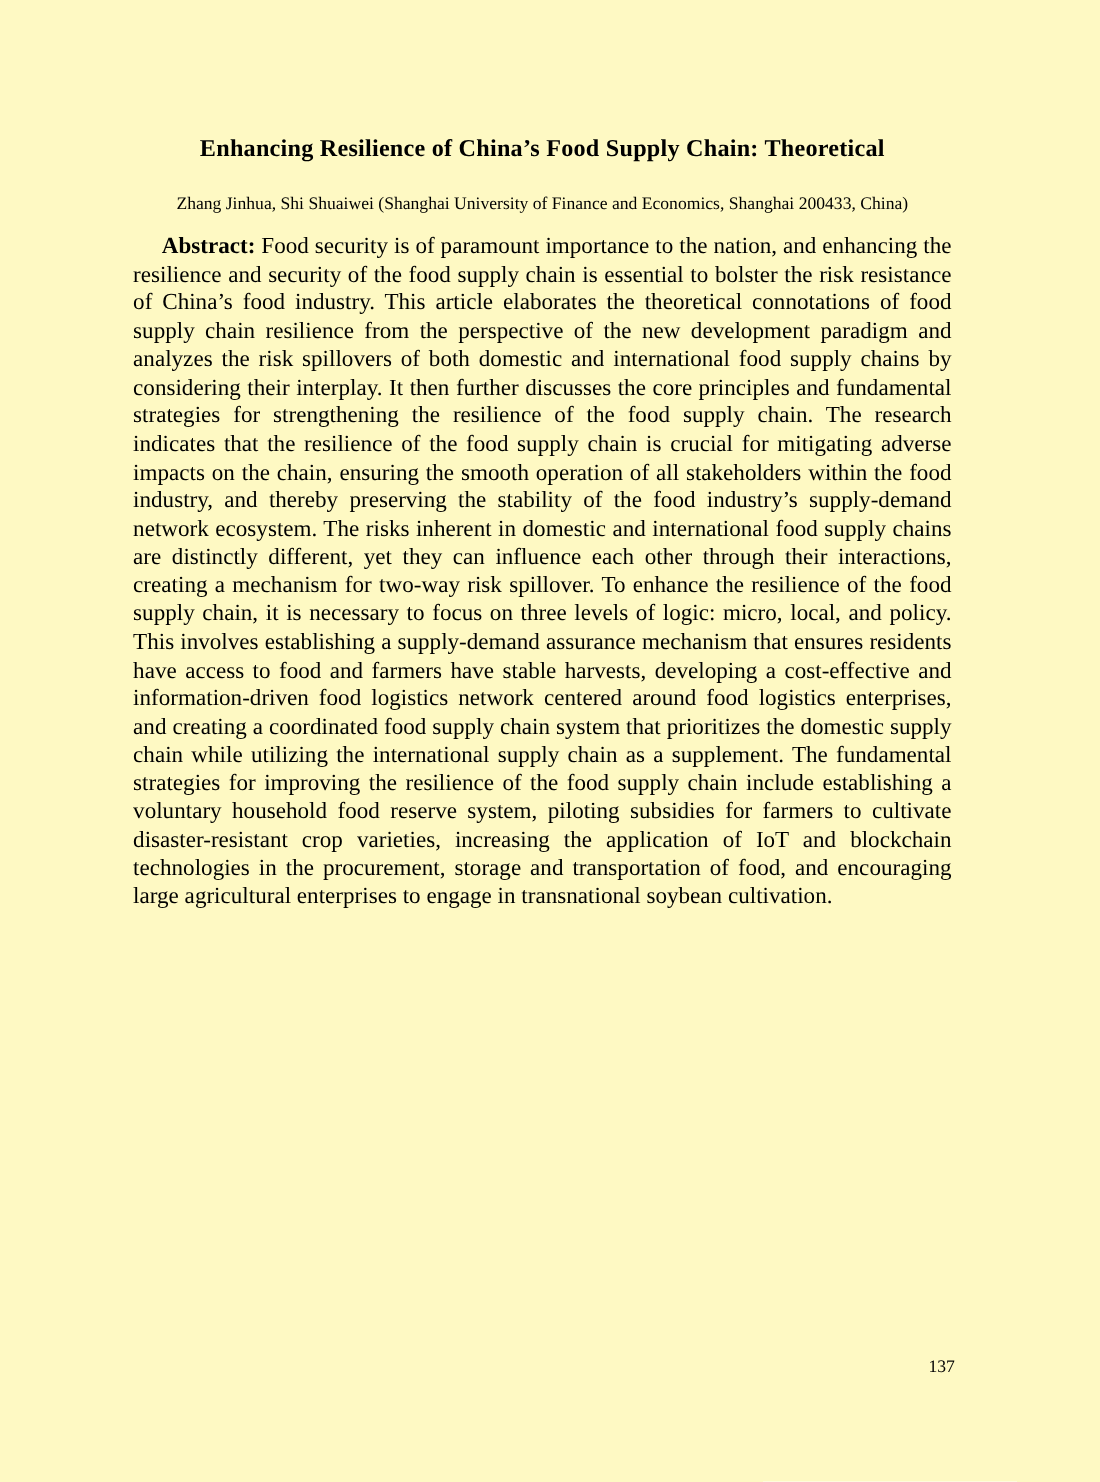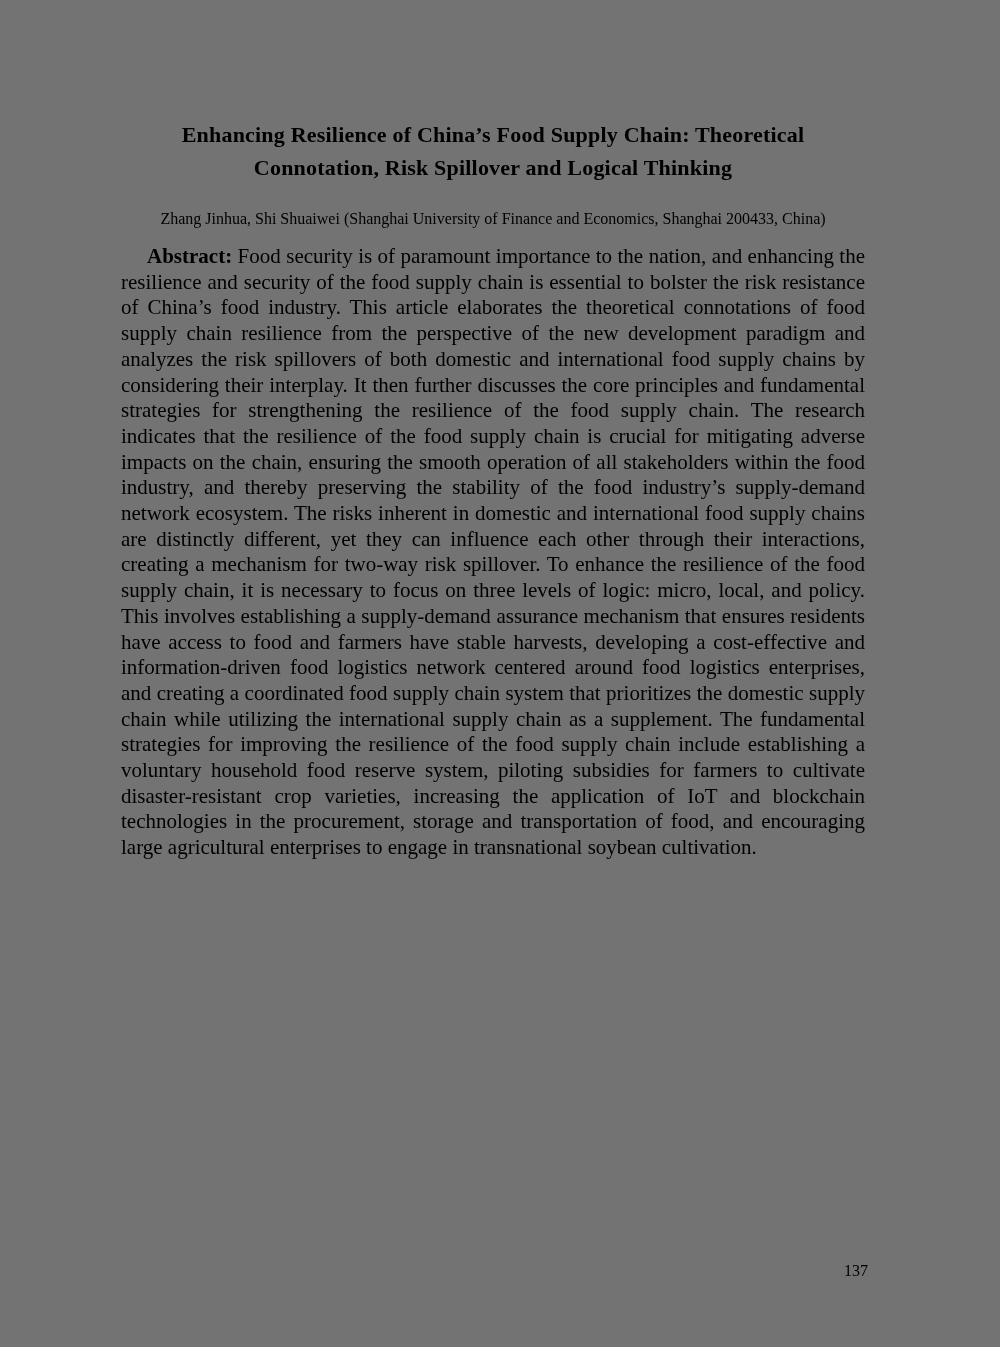--- a/index.html
+++ b/index.html
@@ -5,21 +5,21 @@
   html, body {
     margin: 0;
     padding: 0;
     background: #ffffff;
   }
   .page {
     position: relative;
     width: 1000px;
     height: 1347px;
     margin: 0 auto;
-    background: #737373;
+    background: #fef9c3;
     color: #000000;
     font-family: "Liberation Serif", "DejaVu Serif", serif;
     box-sizing: border-box;
     padding: 0 135px 0 121px;
     overflow: hidden;
   }
   .title {
     margin: 118px 0 0 0;
     font-size: 22px;
     line-height: 33px;
@@ -44,34 +44,33 @@
     text-indent: 26px;
   }
   .abstract {
     margin-top: 14px;
   }
   .body-par b {
     font-weight: bold;
   }
   .page-number {
     position: absolute;
-    top: 1260px;
+    top: 1232px;
     right: 132px;
     font-size: 16px;
     line-height: 22px;
   }
 </style>
 </head>
 <body>
 
 <div class="page">
 
   <h1 class="title">
     <span class="title-line">Enhancing Resilience of China’s Food Supply Chain: Theoretical</span>
-    <span class="title-line">Connotation, Risk Spillover and Logical Thinking</span>
   </h1>
 
   <p class="authors">Zhang Jinhua, Shi Shuaiwei (Shanghai University of Finance and Economics, Shanghai 200433, China)</p>
 
   <p class="body-par abstract"><b>Abstract:</b><span> Food security is of paramount importance to the nation, and enhancing the resilience and security of the food supply chain is essential to bolster the risk resistance of China’s food industry. This article elaborates the theoretical connotations of food supply chain resilience from the perspective of the new development paradigm and analyzes the risk spillovers of both domestic and international food supply chains by considering their interplay. It then further discusses the core principles and fundamental strategies for strengthening the resilience of the food supply chain. The research indicates that the resilience of the food supply chain is crucial for mitigating adverse impacts on the chain, ensuring the smooth operation of all stakeholders within the food industry, and thereby preserving the stability of the food industry’s supply-demand network ecosystem. The risks inherent in domestic and international food supply chains are distinctly different, yet they can influence each other through their interactions, creating a mechanism for two-way risk spillover. To enhance the resilience of the food supply chain, it is necessary to focus on three levels of logic: micro, local, and policy. This involves establishing a supply-demand assurance mechanism that ensures residents have access to food and farmers have stable harvests, developing a cost-effective and information-driven food logistics network centered around food logistics enterprises, and creating a coordinated food supply chain system that prioritizes the domestic supply chain while utilizing the international supply chain as a supplement. The fundamental strategies for improving the resilience of the food supply chain include establishing a voluntary household food reserve system, piloting subsidies for farmers to cultivate disaster-resistant crop varieties, increasing the application of IoT and blockchain technologies in the procurement, storage and transportation of food, and encouraging large agricultural enterprises to engage in transnational soybean cultivation.</span></p>
 
 
   <div class="page-number">137</div>
 
 </div>

